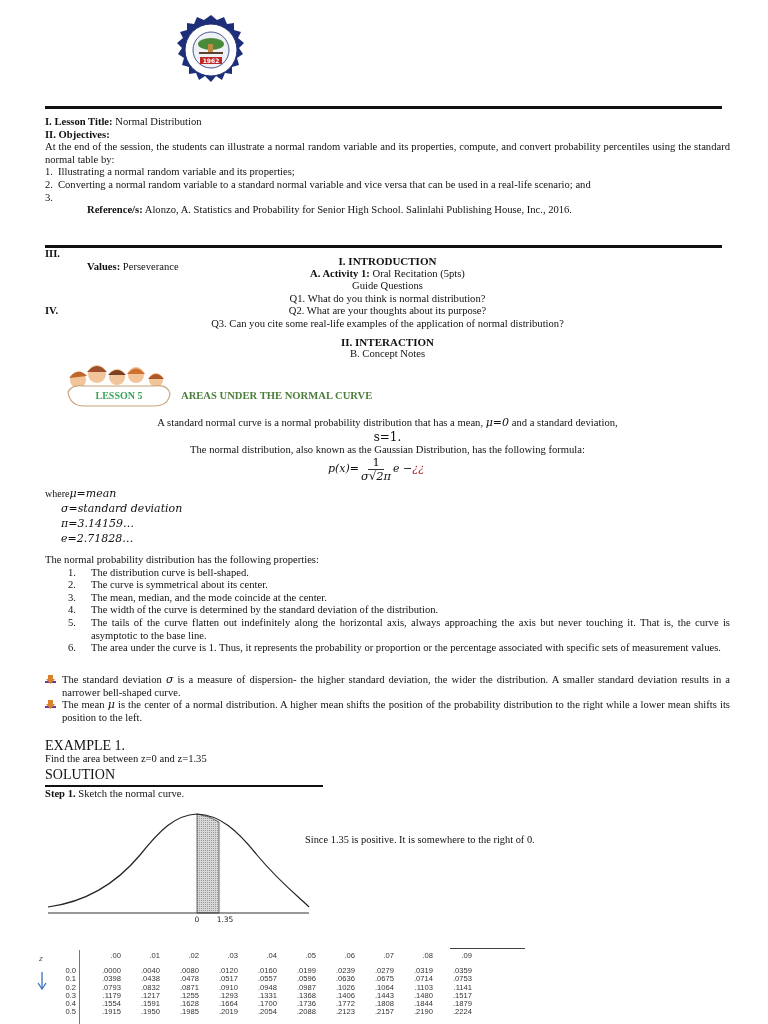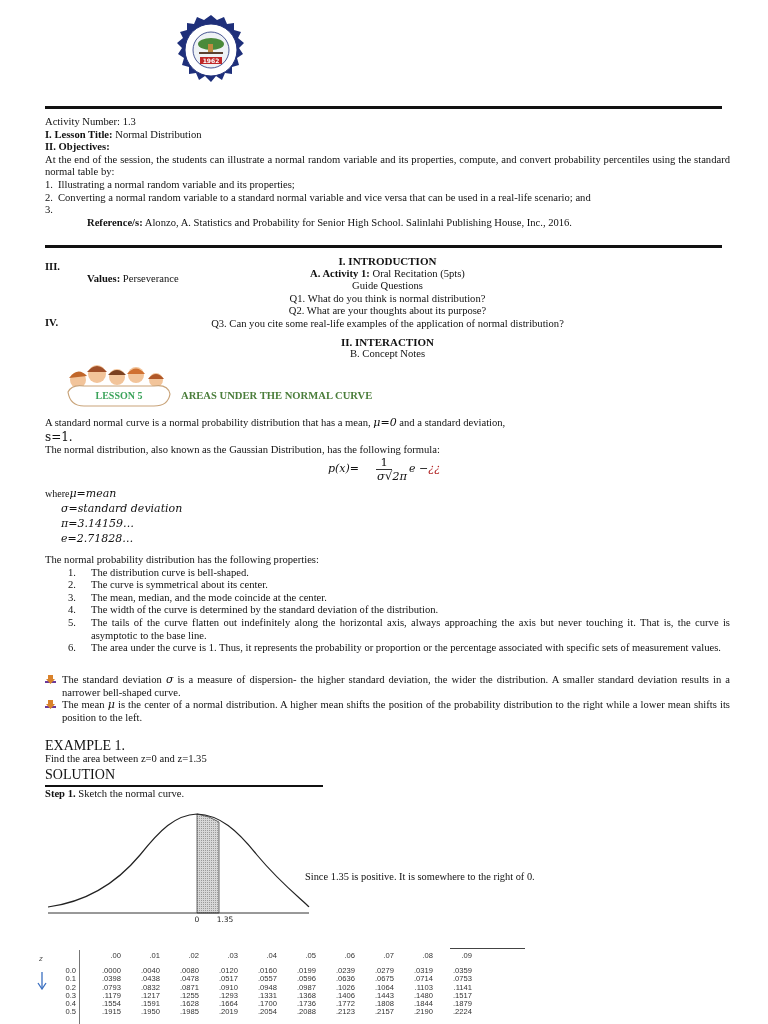--- a/index.html
+++ b/index.html
@@ -24,39 +24,39 @@
 
   .lesson-badge { position: absolute; left: 64px; top: 362px; width: 110px; height: 48px; }
   .lesson-title { position: absolute; left: 181px; top: 390px; color: #4a7d3a; font-weight: bold; font-size: 10.6px; }
 
   .math { font-family: "DejaVu Serif", serif; font-style: italic; font-size: 11px; }
   .math-up { font-family: "DejaVu Serif", serif; font-size: 11px; }
 
   .formula { position: absolute; left: 328px; top: 456px; display: flex; align-items: center; font-family: "DejaVu Serif", serif; font-size: 11.5px; }
   .frac { display: inline-flex; flex-direction: column; align-items: center; margin: 0 2px; }
   .frac .top { border-bottom: 1px solid #333; padding: 0 4px; line-height: 13px; font-style: normal; }
-  .frac .bot { line-height: 13px; font-style: italic; margin-left: 16px; }
+  .frac .bot { line-height: 13px; font-style: italic; }
   .red { color: #b02020; }
 
   .props { position: absolute; left: 45px; top: 554px; width: 685px; }
   .props .item { display: flex; padding-left: 23px; }
   .props .item .n { width: 23px; flex: 0 0 23px; }
   .props .item .t { flex: 1; text-align: justify; }
 
   .bullets { position: absolute; left: 45px; top: 674px; width: 685px; }
   .bullet { display: flex; margin-bottom: 0; }
   .bullet .ic { width: 17px; flex: 0 0 17px; padding-top: 1px; }
   .bullet .t { flex: 1; text-align: justify; }
 
   .example { position: absolute; left: 45px; top: 740px; width: 680px; }
   .example .h { font-weight: normal; font-size: 14px; }
   .sol-rule { position: absolute; left: 45px; top: 785px; width: 278px; height: 2px; background: #111; }
 
   .curve { position: absolute; left: 45px; top: 810px; width: 270px; height: 115px; }
-  .since { position: absolute; left: 305px; top: 871px; font-size: 10.4px; }
+  .since { position: absolute; left: 305px; top: 834px; font-size: 10.4px; }
 
   .ztable { position: absolute; left: 30px; top: 946px; width: 480px; height: 78px; font-family: "Liberation Sans", sans-serif; font-size: 7.6px; color: #333; }
   .ztable .zlab { position: absolute; left: 9px; top: 7px; font-style: italic; color: #555; }
   .ztable .arrow { position: absolute; left: 7px; top: 26px; }
   .ztable .vline { position: absolute; left: 49px; top: 4px; width: 1px; height: 74px; background: #777; }
   .ztable .topline { position: absolute; left: 420px; top: 2px; width: 75px; height: 1px; background: #444; }
   .ztable table { position: absolute; left: 28px; top: 4px; border-collapse: collapse; }
   .ztable th { font-weight: normal; text-align: right; height: 17px; vertical-align: top; padding: 0; }
   .ztable td { text-align: right; padding: 0; height: 8.3px; line-height: 8.3px; }
   .ztable .zc { width: 18px; }
@@ -75,21 +75,20 @@
     <rect x="36" y="30" width="5" height="10" fill="#c08a40"></rect>
     <rect x="27" y="38" width="24" height="2" fill="#5a4030"></rect>
     <rect x="28" y="43" width="22" height="7" fill="#c02828"></rect>
     <text x="39" y="49" font-size="6" text-anchor="middle" fill="#ffffff" font-family="DejaVu Sans, sans-serif" font-weight="bold">1962</text>
   </svg>
 </div>
 
 <div class="rule" style="top:106px;"></div>
 
 <div class="block" style="top:116px;">
-  <div>Activity Number: 1.3</div>
   <div><b>I.  Lesson Title:</b><span> Normal Distribution</span></div>
   <div class="bold">II. Objectives:</div>
   <div class="justify">At the end of the session, the students can illustrate a normal random variable and its properties, compute, and convert probability percentiles using the standard normal table by:</div>
   <div>
     <div class="row">
         <span class="num">1.</span>
         <span>Illustrating a normal random variable and its properties;</span>
       </div>
     <div class="row">
         <span class="num">2.</span>
@@ -131,21 +130,21 @@
     <path d="M44,13 Q53,3 62,13" fill="#7a4020"></path>
   <circle cx="72" cy="13" r="8" fill="#f2c49a"></circle>
     <path d="M63,12 Q72,1 81,12" fill="#d07030"></path>
   <circle cx="92" cy="18" r="7" fill="#f2c49a"></circle>
     <path d="M84,17 Q92,7 100,17" fill="#b05828"></path>
   <path d="M4,30 Q8,22 20,24 L90,24 Q104,22 106,32 Q104,44 90,44 L20,44 Q6,44 4,30 Z" fill="#ffffff" stroke="#c9a47a" stroke-width="1.2"></path>
   <text x="55" y="37" font-size="10" text-anchor="middle" fill="#3aa35a" font-family="Liberation Serif, serif" font-weight="bold">LESSON 5</text>
 </svg>
 <div class="lesson-title">AREAS UNDER THE NORMAL CURVE</div>
 
-<div class="block" style="top:417px;">
+<div class="block" style="top:417px;text-align:center;">
   <div><span>A standard normal curve is a normal probability distribution that has a mean, </span><span class="math">μ=0</span><span> and a standard deviation,</span></div>
   <div class="math-up" style="font-size:12px;line-height:14px;">s=1.</div>
   <div>The normal distribution, also known as the Gaussian Distribution, has the following formula:</div>
 </div>
 
 <div class="formula">
   <span class="math">p(x)=</span>
   <span class="frac">
     <span class="top">1</span>
     <span class="bot">σ√2π</span>

